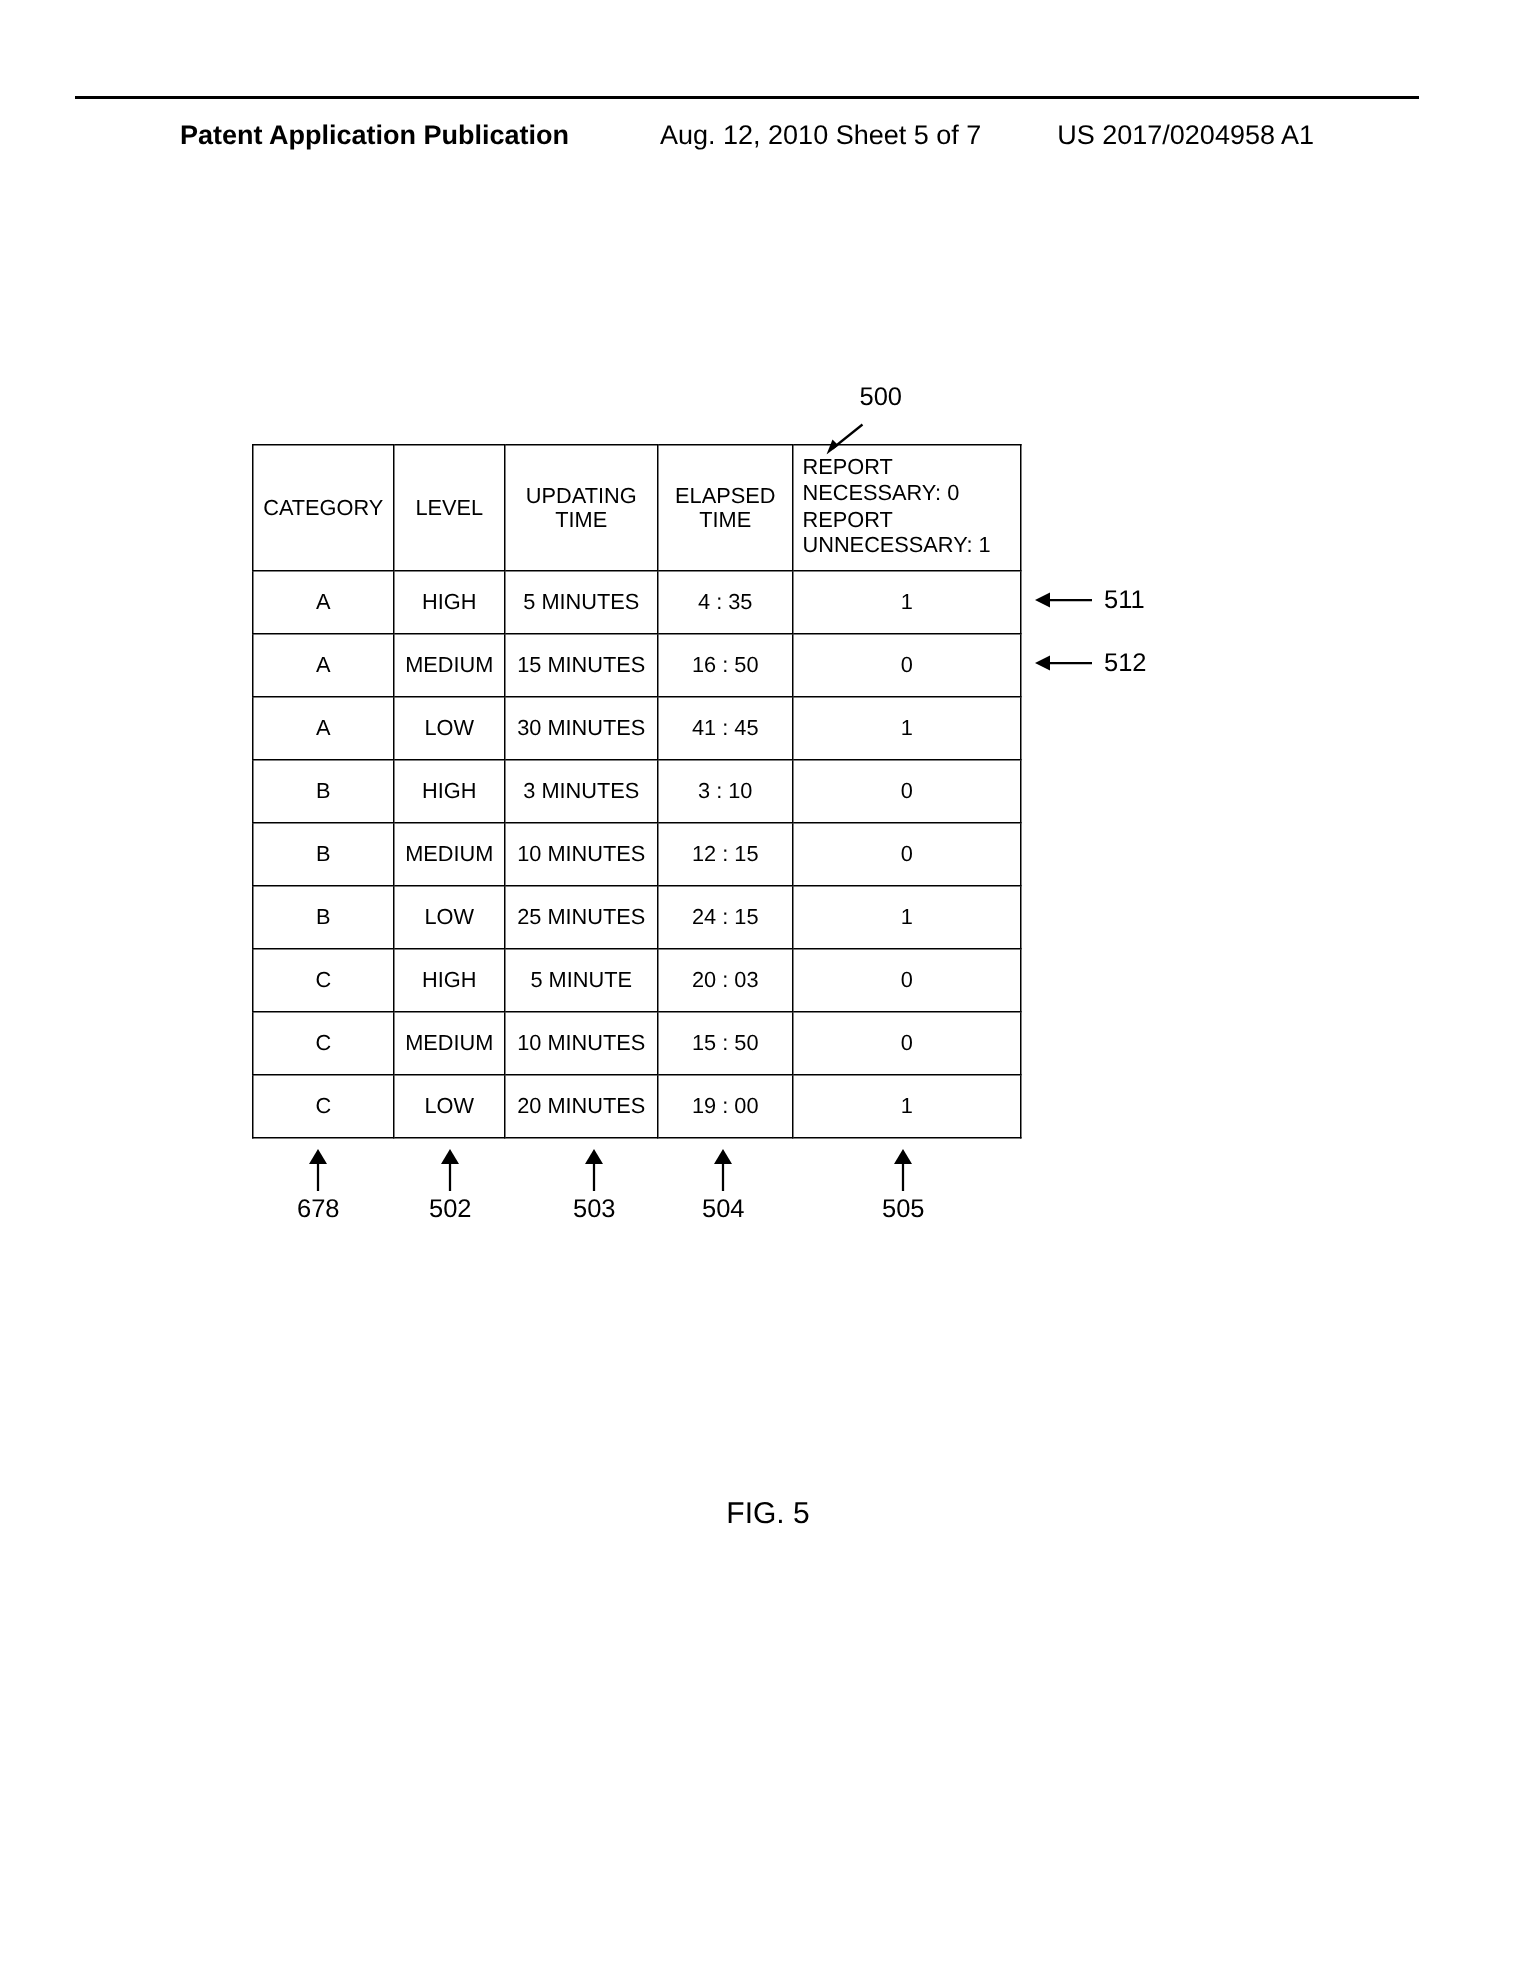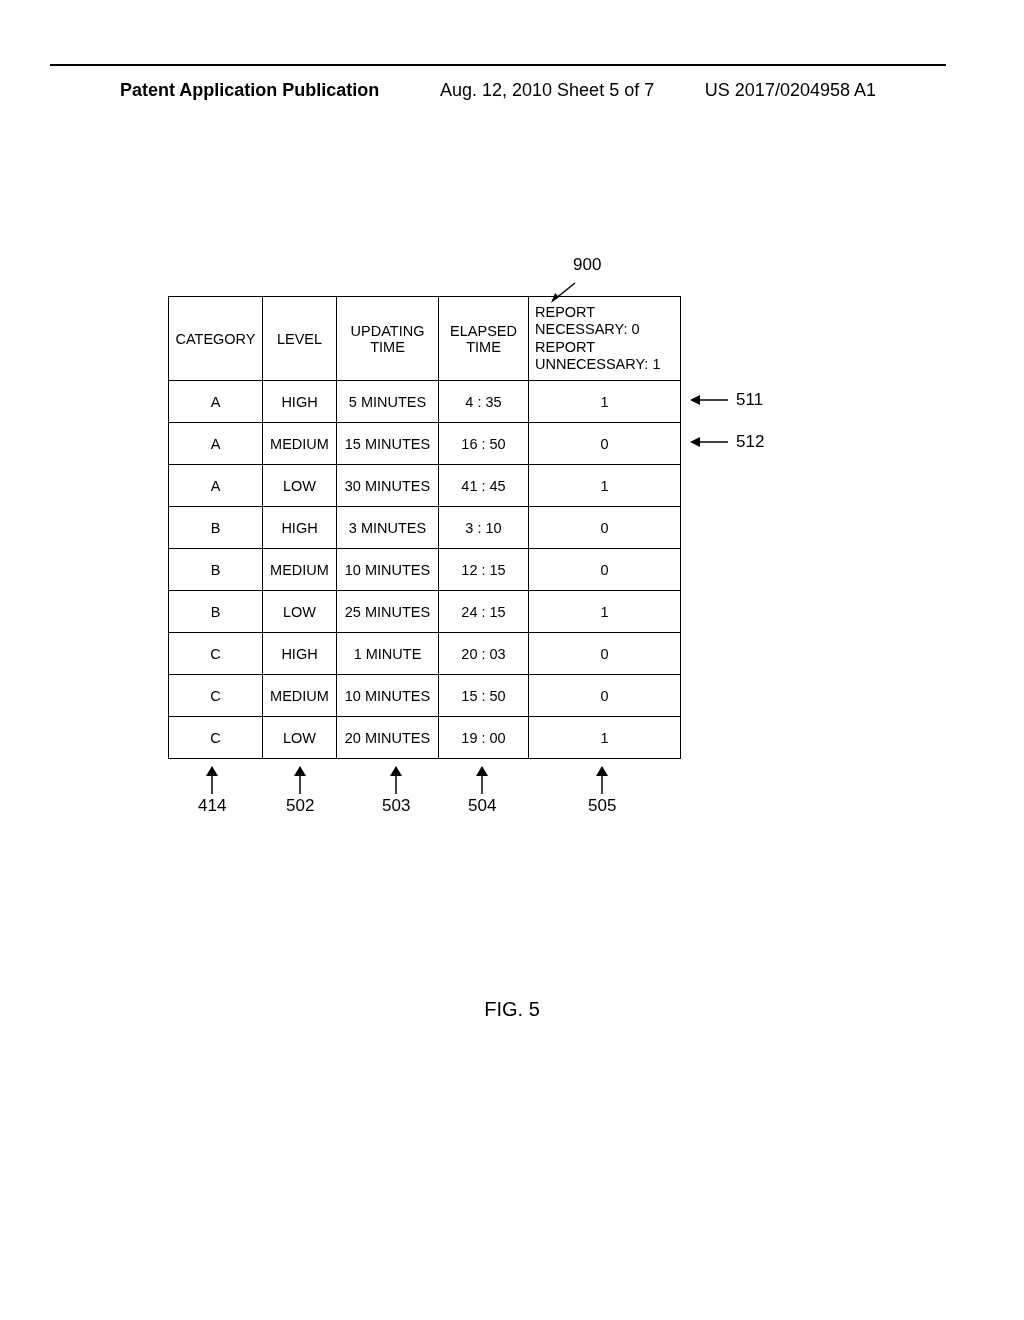--- a/index.html
+++ b/index.html
@@ -43,21 +43,21 @@
 
 <div class="page">
 
   <div class="rule"></div>
   <div class="hdr hdr-left">Patent Application Publication</div>
   <div class="hdr hdr-mid">Aug. 12, 2010  Sheet 5 of 7</div>
   <div class="hdr hdr-right">US 2017/0204958 A1</div>
 
   <div class="fig-wrap">
 
-    <div class="callout-500">900</div>
+    <div class="callout-500">500</div>
     <svg class="arrow-500" width="30" height="22">
       <line x1="26" y1="2" x2="6" y2="18" stroke="#000" stroke-width="1.5"></line>
       <polygon points="2,22 10,16 6,12" fill="#000"></polygon>
     </svg>
 
     <table class="t500">
       <colgroup>
         <col class="c1">
           <col class="c2">
           <col class="c3">
@@ -112,21 +112,21 @@
         <tr>
           <td>B</td>
           <td>LOW</td>
           <td>25 MINUTES</td>
           <td>24 : 15</td>
           <td>1</td>
         </tr>
         <tr>
           <td>C</td>
           <td>HIGH</td>
-          <td>1 MINUTE</td>
+          <td>5 MINUTE</td>
           <td>20 : 03</td>
           <td>0</td>
         </tr>
         <tr>
           <td>C</td>
           <td>MEDIUM</td>
           <td>10 MINUTES</td>
           <td>15 : 50</td>
           <td>0</td>
         </tr>
@@ -154,21 +154,21 @@
       </svg>
       <span>512</span>
     </div>
 
     <div class="colptrs">
       <div class="colptr" style="left:30px;">
         <svg width="14" height="28">
           <polygon points="7,0 1,10 13,10" fill="#000"></polygon>
           <line x1="7" y1="8" x2="7" y2="28" stroke="#000" stroke-width="1.5"></line>
         </svg>
-        <span>414</span>
+        <span>678</span>
       </div>
       <div class="colptr" style="left:118px;">
         <svg width="14" height="28">
           <polygon points="7,0 1,10 13,10" fill="#000"></polygon>
           <line x1="7" y1="8" x2="7" y2="28" stroke="#000" stroke-width="1.5"></line>
         </svg>
         <span>502</span>
       </div>
       <div class="colptr" style="left:214px;">
         <svg width="14" height="28">

